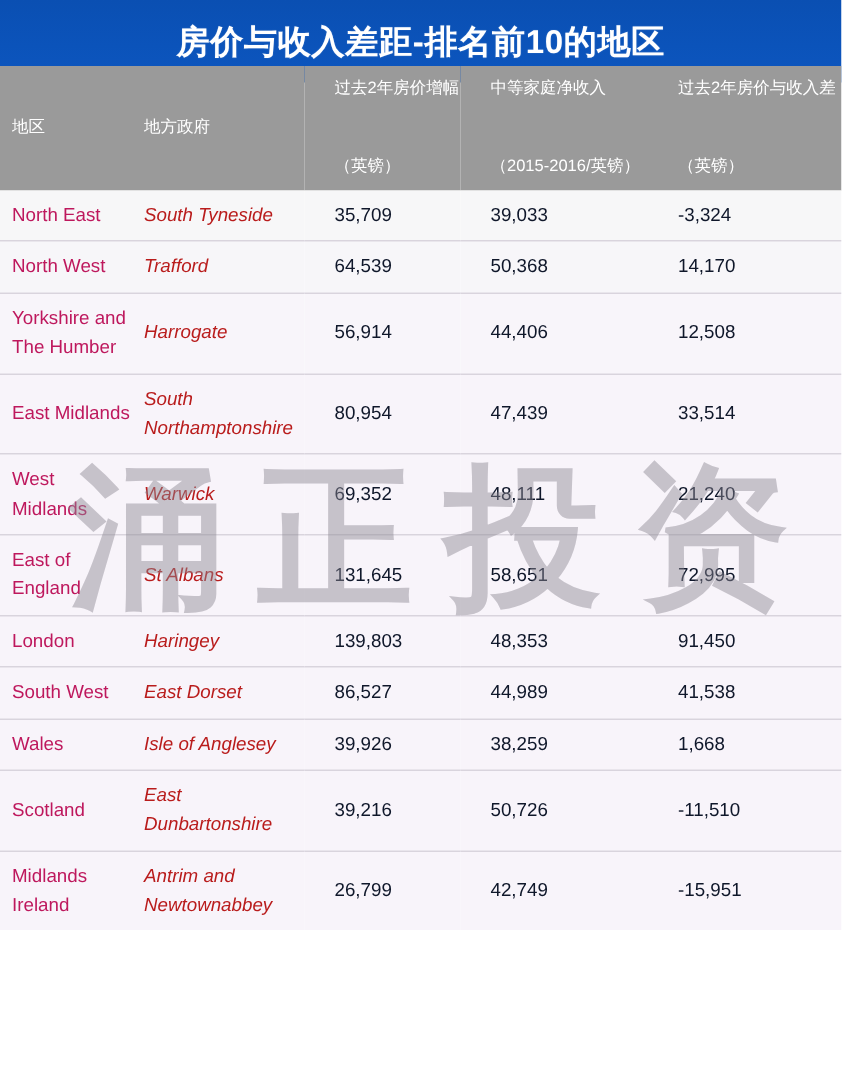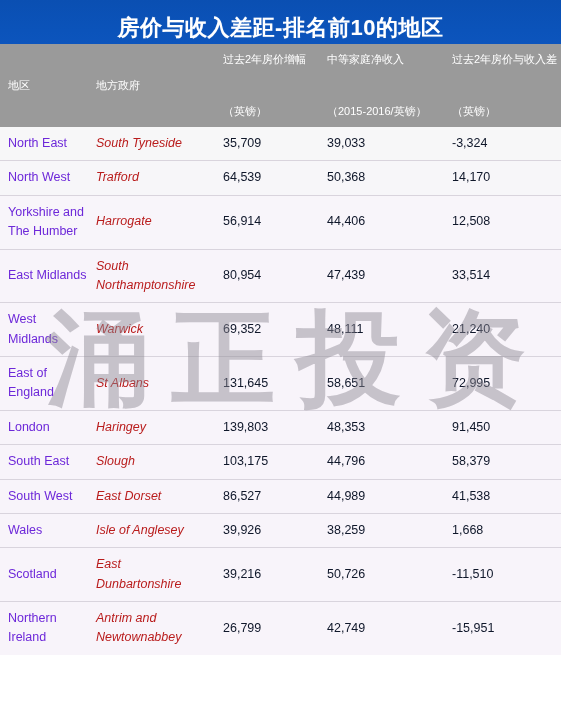--- a/index.html
+++ b/index.html
@@ -86,21 +86,21 @@
     vertical-align: middle;
     box-sizing: border-box;
   }
   tbody tr:first-child td {
     background: #f7f7f8;
     border-top: 0;
   }
   tbody tr:nth-child(2) td { background: #f7f6f9; }
   tbody tr:nth-child(3) td { background: #f8f5fa; }
   tbody td.num { padding-left: 20px; }
-  tbody td.col-region { color: #6d28d9; }
+  tbody td.col-region { color: #be185d; }
   tbody td.col-council { color: #b91c1c; font-style: italic; }
 
   
   .watermark {
     position: absolute;
     left: 46px;
     top: 300px;
     width: 480px;
     height: 115px;
     display: flex;
@@ -201,27 +201,20 @@
           <td class="num">72,995</td>
         </tr>
         <tr>
           <td class="col-region">London</td>
           <td class="col-council">Haringey</td>
           <td class="num">139,803</td>
           <td class="num">48,353</td>
           <td class="num">91,450</td>
         </tr>
         <tr>
-          <td class="col-region">South East</td>
-          <td class="col-council">Slough</td>
-          <td class="num">103,175</td>
-          <td class="num">44,796</td>
-          <td class="num">58,379</td>
-        </tr>
-        <tr>
           <td class="col-region">South West</td>
           <td class="col-council">East Dorset</td>
           <td class="num">86,527</td>
           <td class="num">44,989</td>
           <td class="num">41,538</td>
         </tr>
         <tr>
           <td class="col-region">Wales</td>
           <td class="col-council">Isle of Anglesey</td>
           <td class="num">39,926</td>
@@ -229,21 +222,21 @@
           <td class="num">1,668</td>
         </tr>
         <tr>
           <td class="col-region">Scotland</td>
           <td class="col-council">East Dunbartonshire</td>
           <td class="num">39,216</td>
           <td class="num">50,726</td>
           <td class="num">-11,510</td>
         </tr>
         <tr>
-          <td class="col-region">Northern Ireland</td>
+          <td class="col-region">Midlands Ireland</td>
           <td class="col-council">Antrim and Newtownabbey</td>
           <td class="num">26,799</td>
           <td class="num">42,749</td>
           <td class="num">-15,951</td>
         </tr>
       </tbody>
   </table>
 
   <div class="watermark">
     <span>涌</span>

